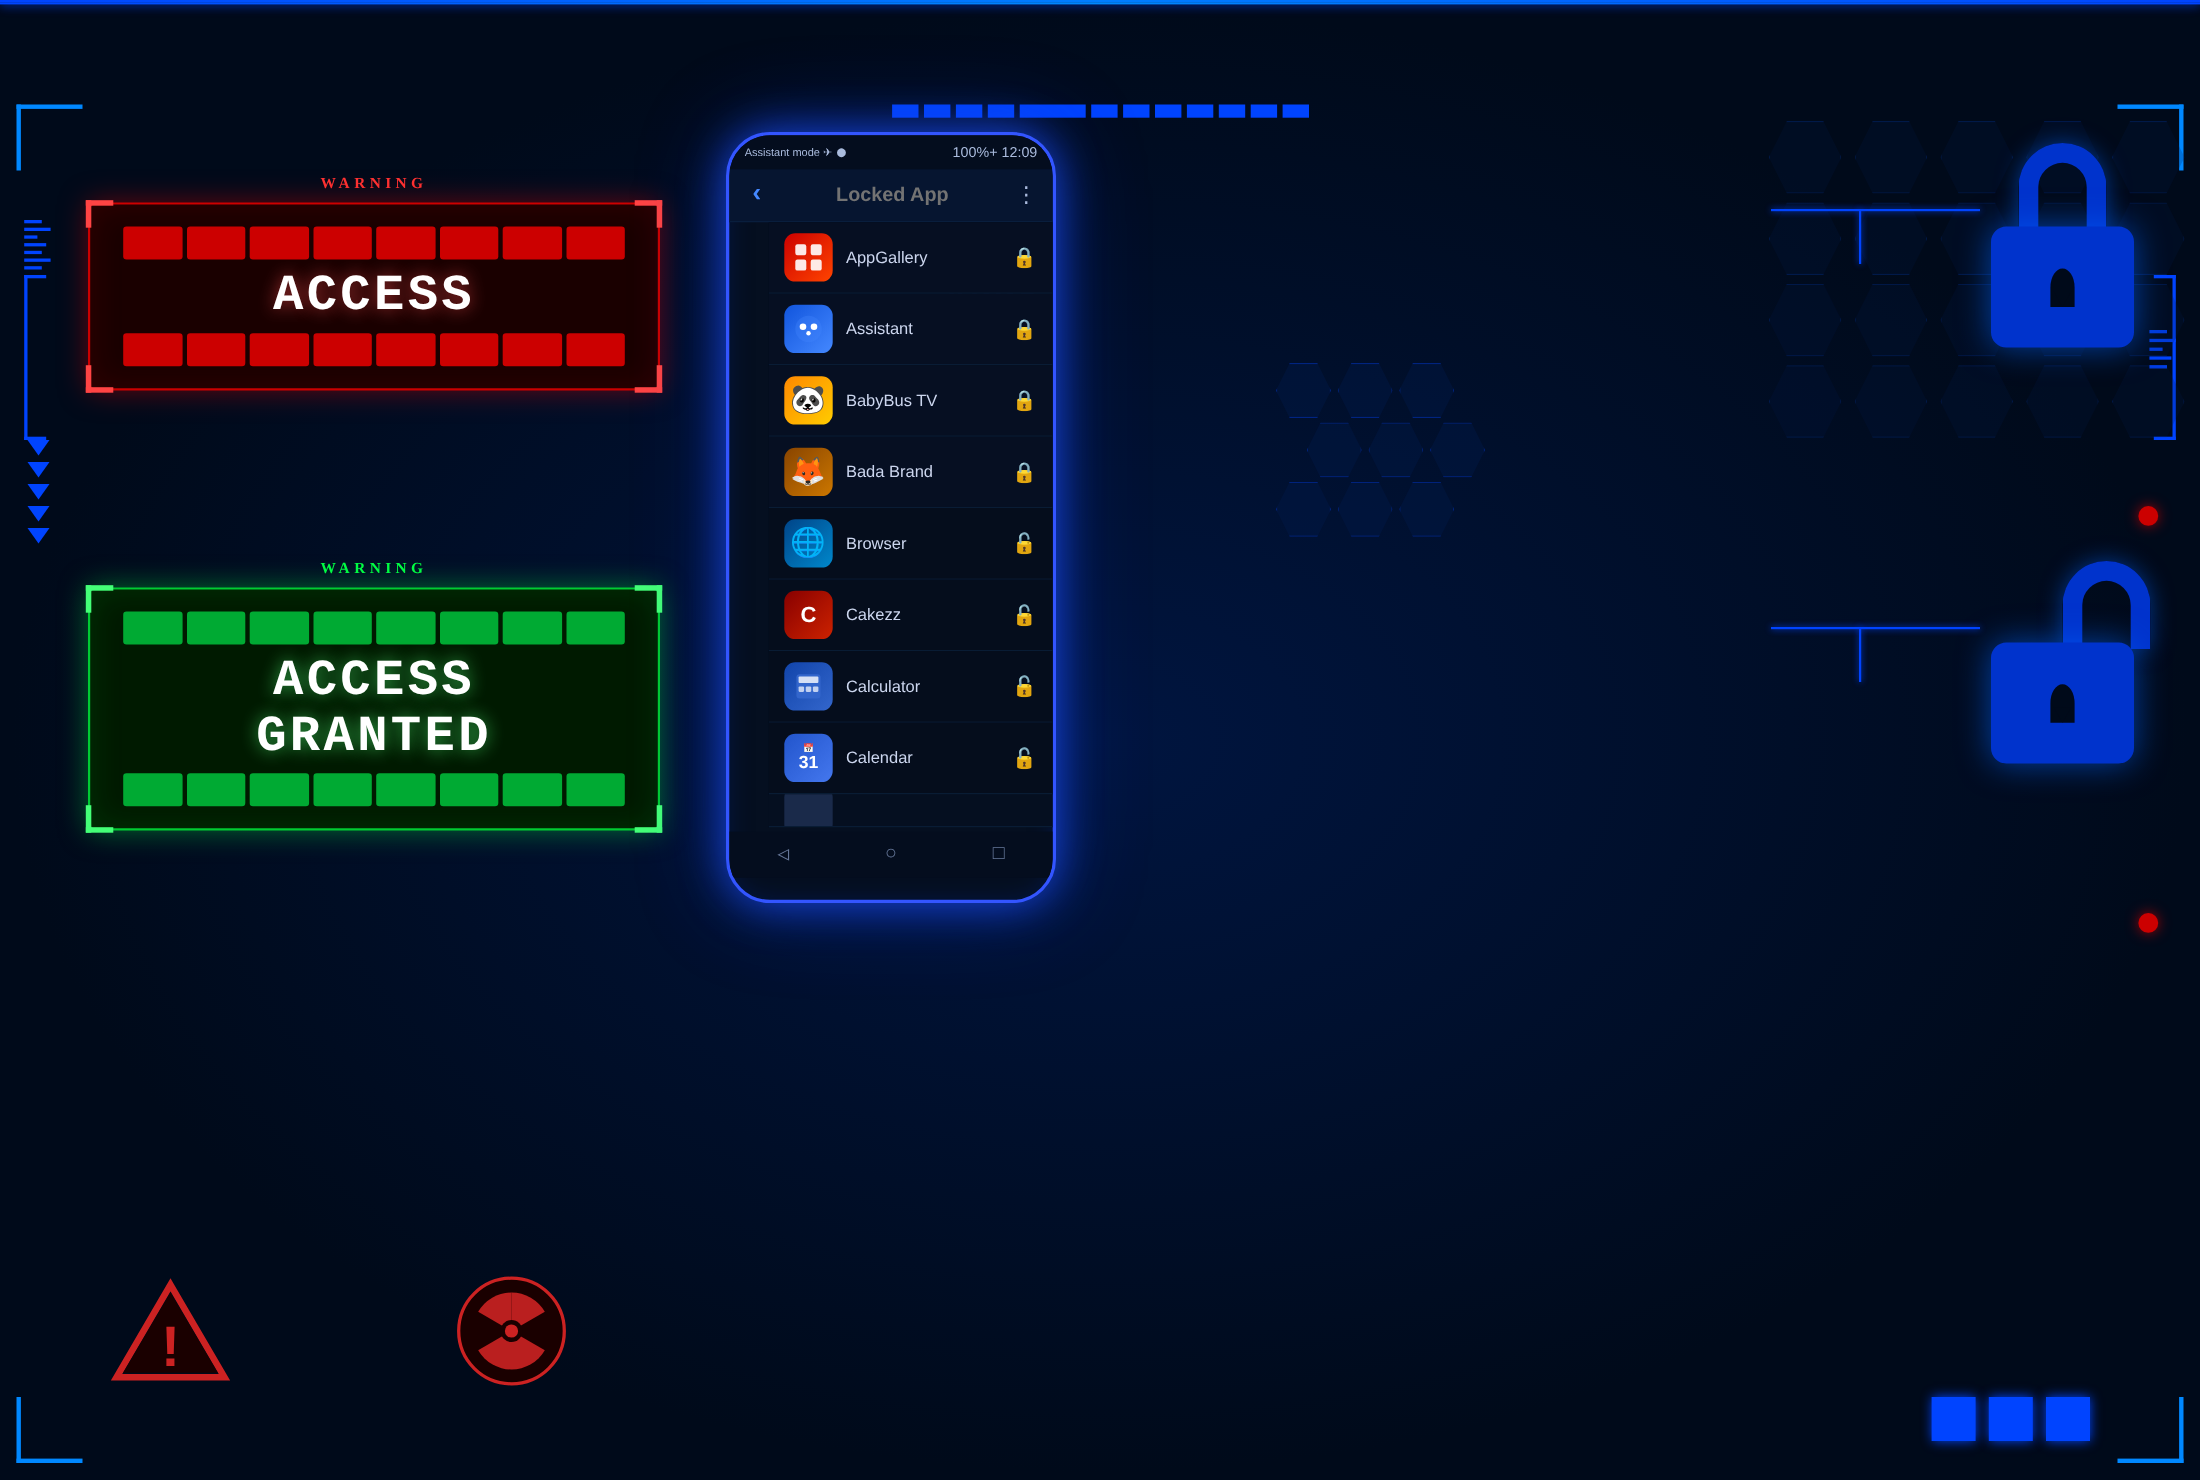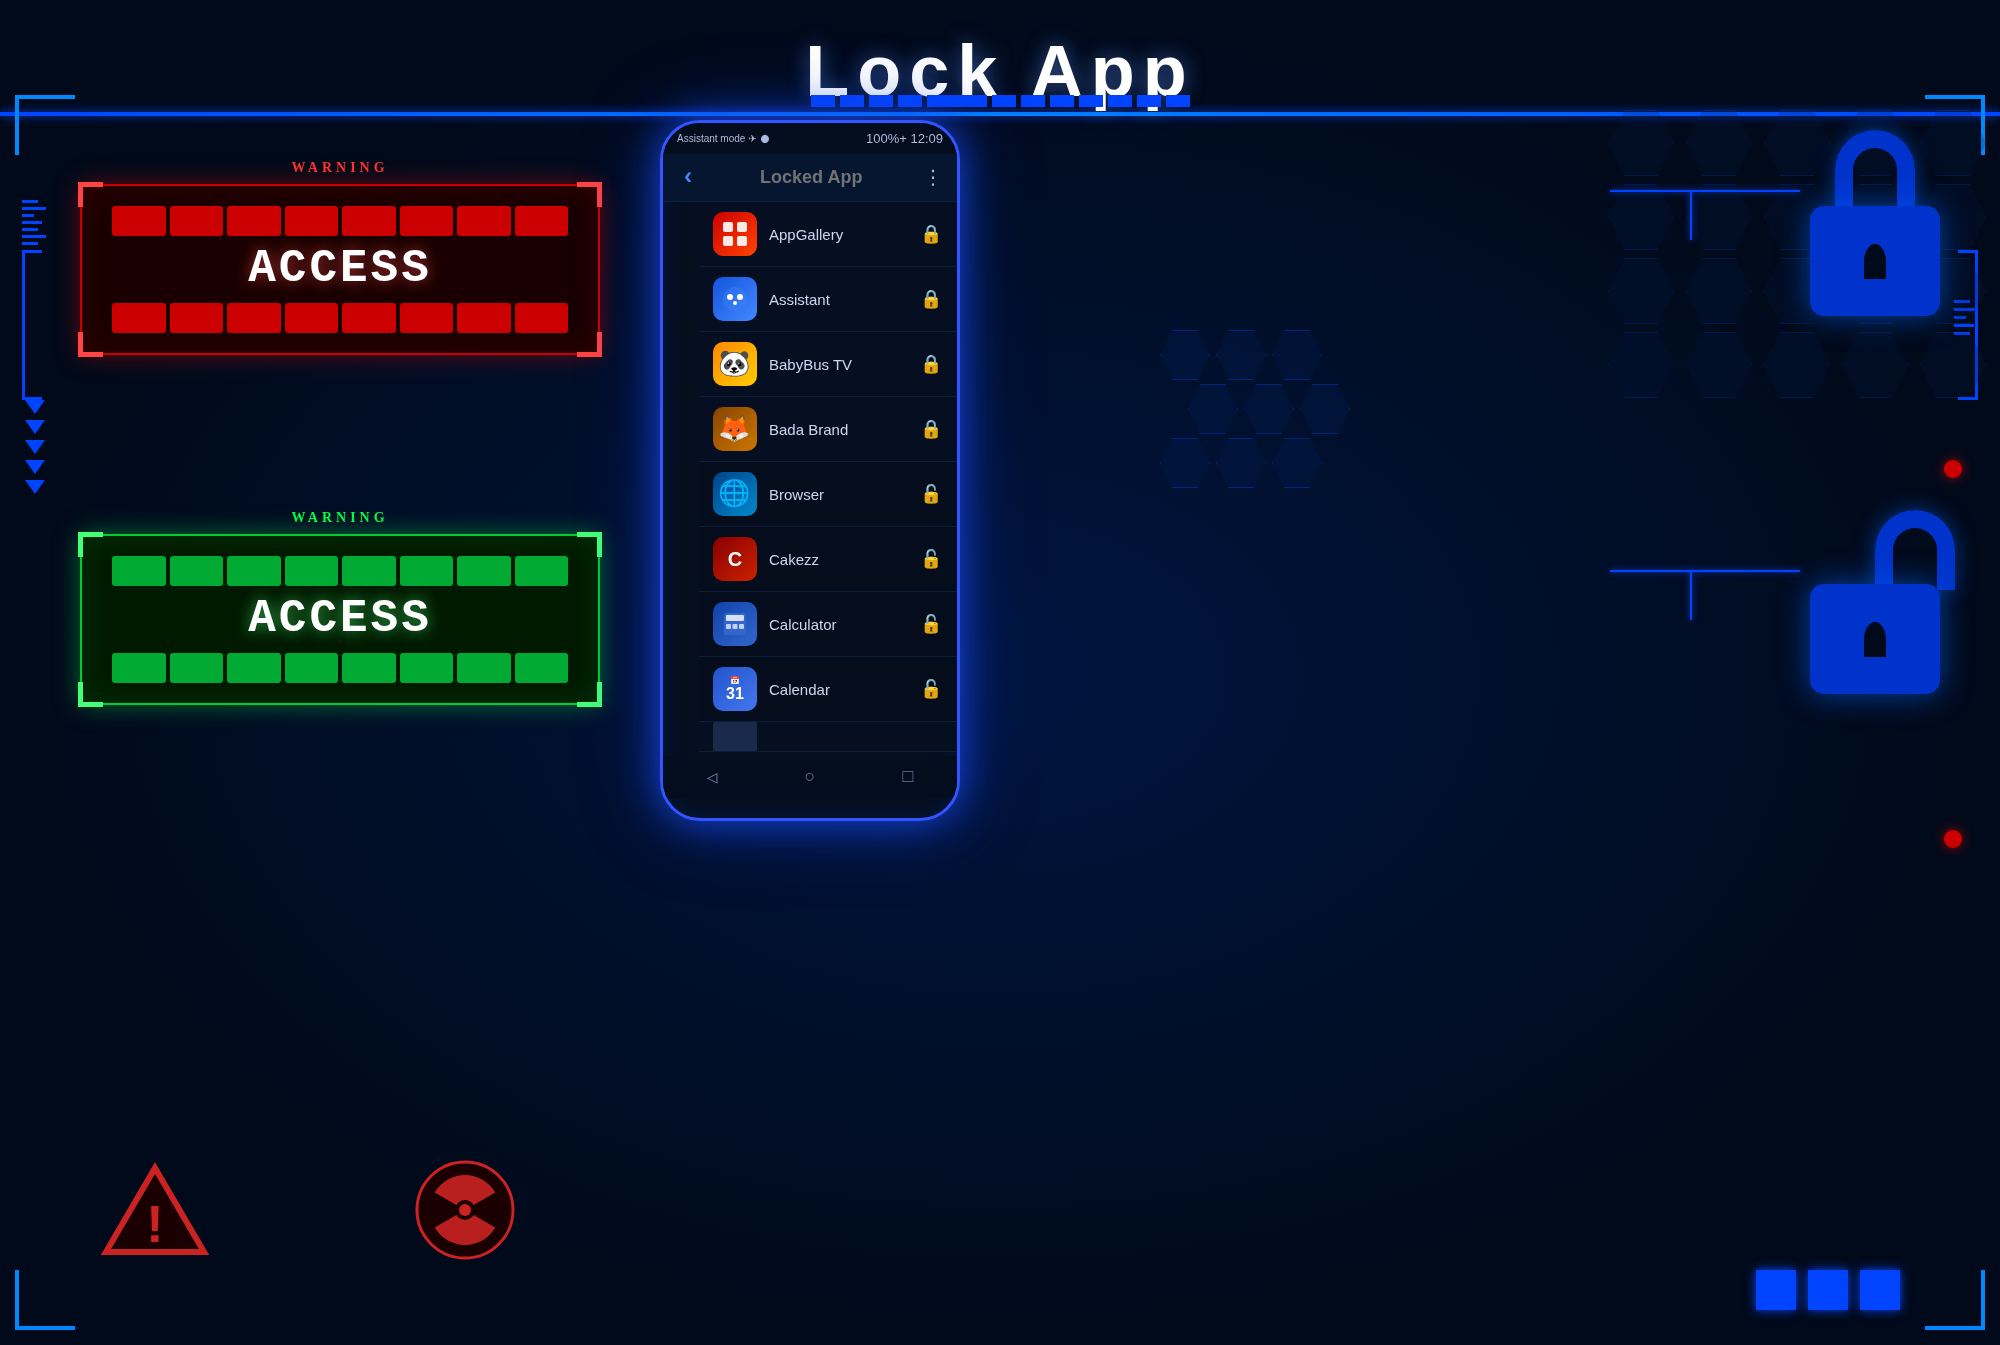--- a/index.html
+++ b/index.html
@@ -463,21 +463,20 @@
     }
 
     .app-item-locked { background: #060f22; }
     .app-item-unlocked { background: #050d1c; }
   </style>
 </head>
 <body>
 
 <div class="main-container">
 
-  <h1 class="page-title">Lock App</h1>
 
   <div class="hud-top"></div>
   <div class="hud-bottom"></div>
   <div class="hud-left"></div>
   <div class="hud-right"></div>
 
   <div class="corner corner-tl"></div>
   <div class="corner corner-tr"></div>
   <div class="corner corner-bl"></div>
   <div class="corner corner-br"></div>
@@ -615,20 +614,21 @@
         <div class="stripe green"></div>
         <div class="stripe green"></div>
         <div class="stripe green"></div>
         <div class="stripe green"></div>
         <div class="stripe green"></div>
         <div class="stripe green"></div>
         <div class="stripe green"></div>
       </div>
       <div class="banner-text green">
         <div>ACCESS</div>
+        <div>GRANTED</div>
       </div>
       <div class="banner-stripes" style="margin-top:8px;margin-bottom:0">
         <div class="stripe green"></div>
         <div class="stripe green"></div>
         <div class="stripe green"></div>
         <div class="stripe green"></div>
         <div class="stripe green"></div>
         <div class="stripe green"></div>
         <div class="stripe green"></div>
         <div class="stripe green"></div>

